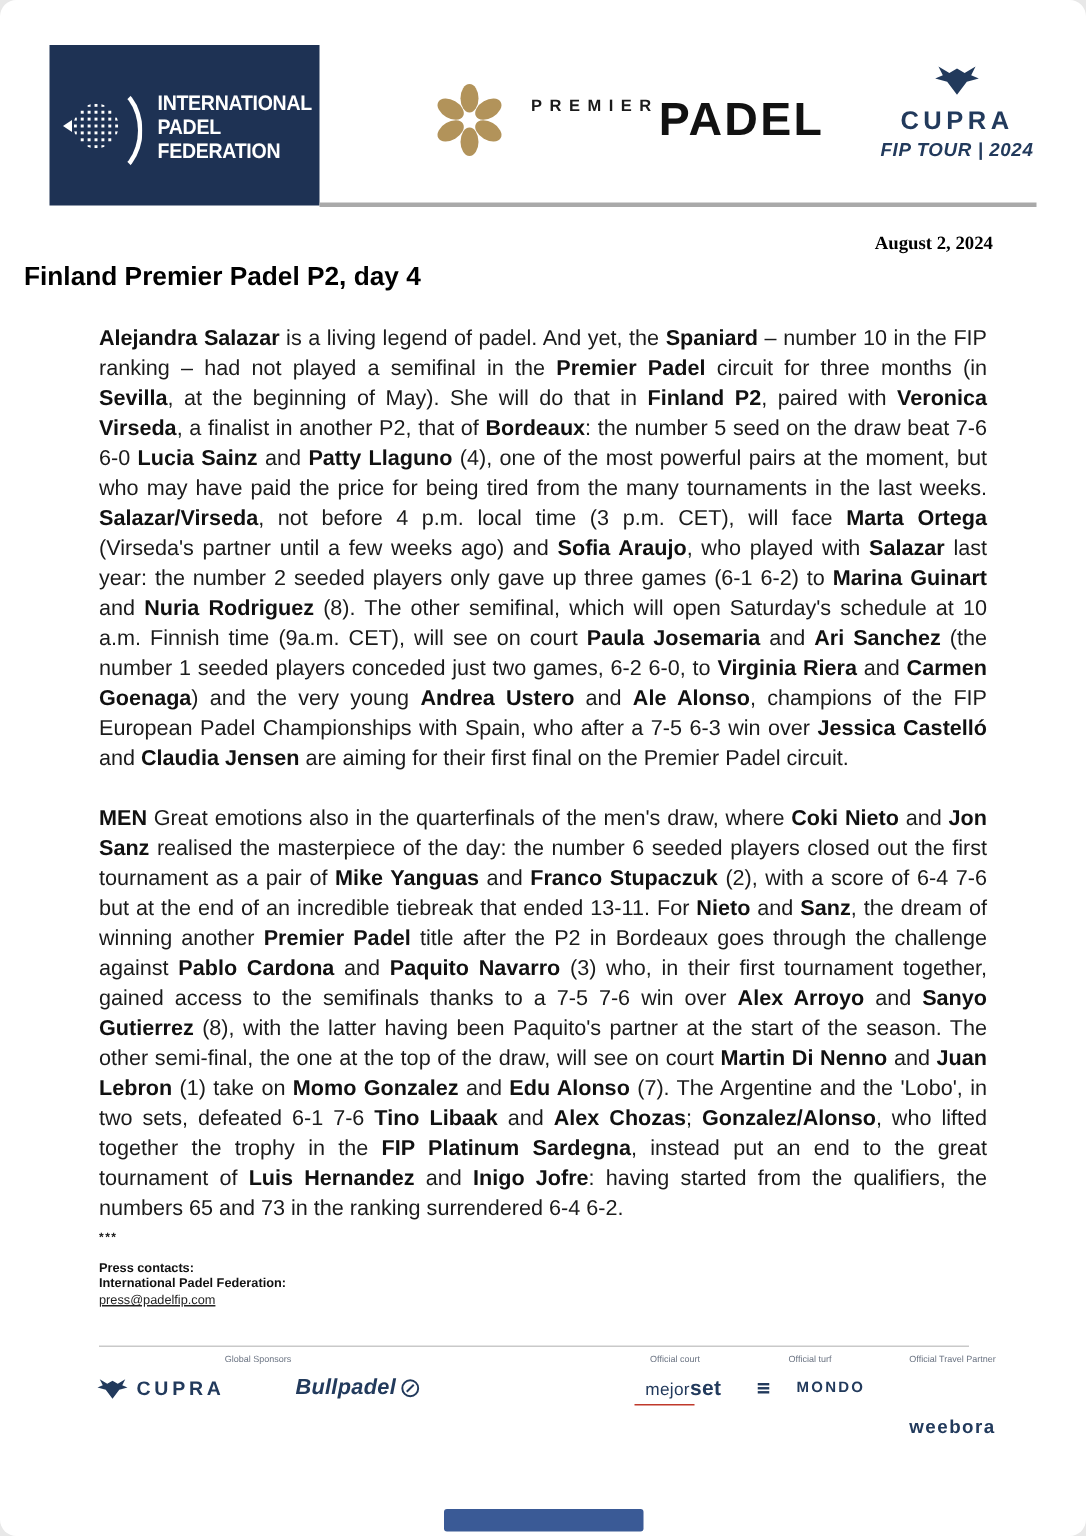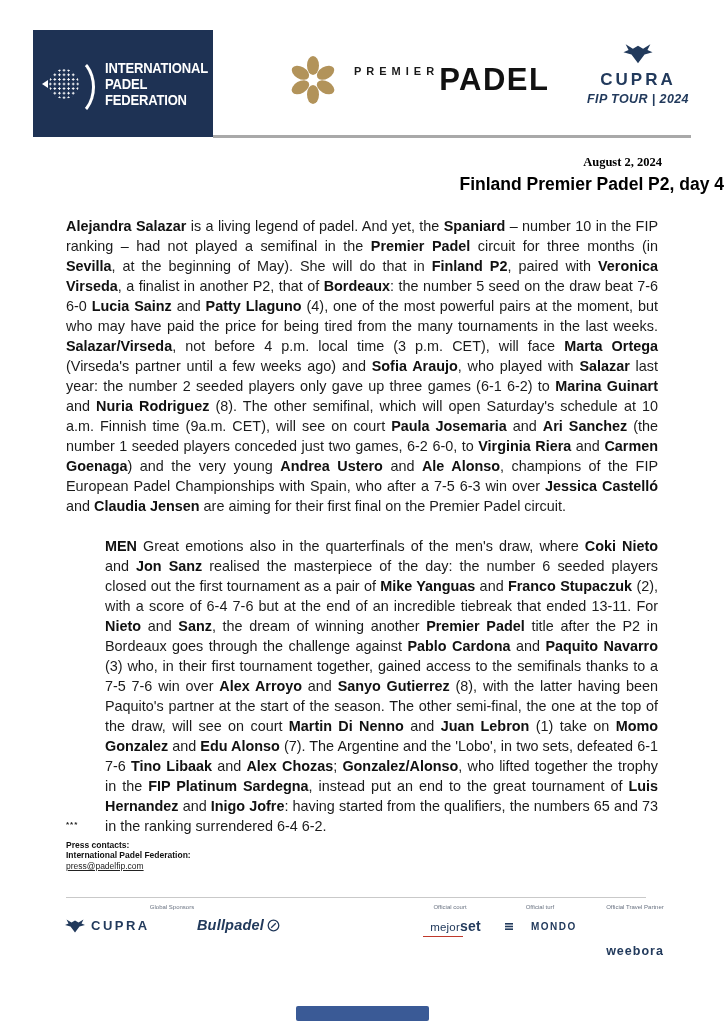--- a/index.html
+++ b/index.html
@@ -1,19 +1,19 @@
 <!DOCTYPE html>
 <html><head>
 <meta charset="utf-8">
 <style>
   html,body { margin:0; padding:0; background:#e8e8e8; }
   .page {
     position:relative; width:724px; height:1024px; background:#ffffff;
     margin:0 auto; overflow:hidden;
-    font-family:"Liberation Sans", sans-serif; color:#1b1b1b;
+    font-family:"Liberation Sans", sans-serif; color:#1b1b1b;border-radius:11px;
   }
 
   
   .ipf-box {
     position:absolute; left:33px; top:30px; width:180px; height:107px;
     background:#1e3254; display:flex; align-items:center; gap:7px;
     padding-left:9px; box-sizing:border-box;
   }
   .ipf-emblem { position:relative; width:56px; height:62px; flex:0 0 auto; }
   .ipf-ball {
@@ -44,29 +44,29 @@
   .cupra-h .cupra-word { font-weight:800; font-size:17px; letter-spacing:3px; margin-top:2px; }
   .cupra-h .cupra-sub { font-style:italic; font-weight:bold; font-size:12.5px; letter-spacing:.4px; margin-top:2px; }
 
   .hr-top { position:absolute; left:213px; top:135px; width:478px; height:2.5px; background:#a9a9a9; }
 
   
   .date {
     position:absolute; right:62px; top:155px;
     font-family:"Liberation Serif", serif; font-weight:bold; font-size:12.5px; color:#000;
   }
-  .title { position:absolute; left:0; right:0; top:173px; text-align:right; font-weight:bold; font-size:17.5px; line-height:23px; color:#000; }
+  .title { position:absolute; left:16px; right:0; top:173px; text-align:left; font-weight:bold; font-size:17.5px; line-height:23px; color:#000; }
 
   
   .body-text {
     position:absolute; left:66px; top:216px; width:592px;
     font-size:14.4px; line-height:20px; text-align:justify; color:#1b1b1b;
   }
   .body-text p { margin:0; }
-  .body-text p + p { margin-top:20px;margin-left:39px; }
+  .body-text p + p { margin-top:20px; }
   .body-text b { font-weight:bold; color:#111; }
 
   .separator { position:absolute; left:66px; top:820px; font-size:8px; font-weight:bold; letter-spacing:1px; color:#222; }
 
   .press { position:absolute; left:66px; top:840px; font-size:8.5px; line-height:10px; color:#111; }
   .press .press-bold { font-weight:bold; }
   .press .press-link { color:#222; text-decoration:underline; cursor:pointer; display:inline-block; margin-top:1px; }
 
   
   .footer-line { position:absolute; left:66px; top:897px; width:580px; height:1px; background:#c9c9c9; }

